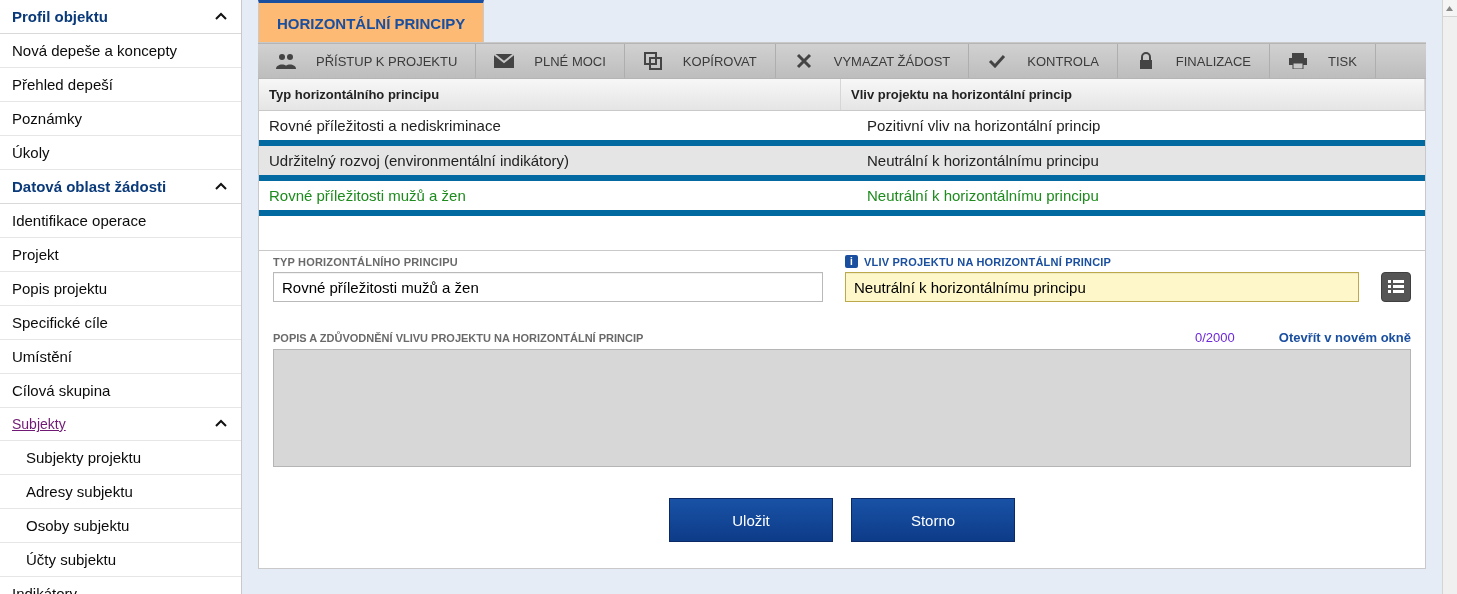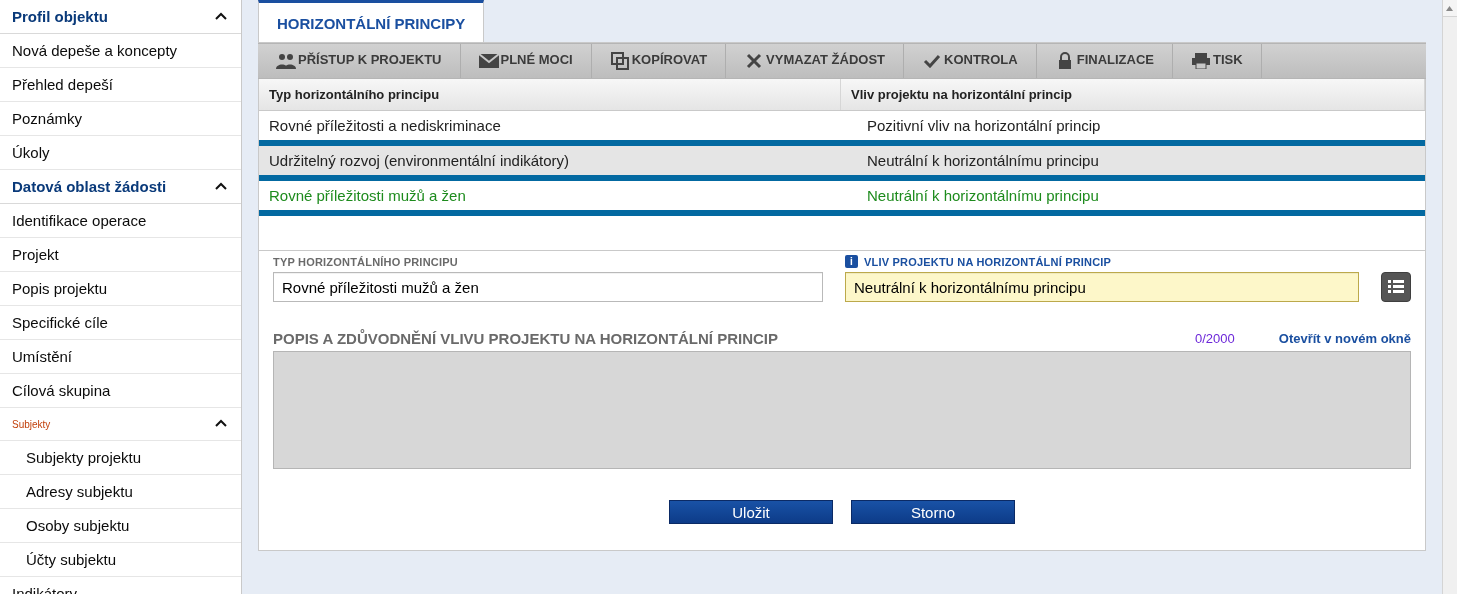--- a/index.html
+++ b/index.html
@@ -41,63 +41,64 @@
     cursor: pointer;
   }
   .sb-sub {
     padding-left: 26px;
   }
   .sb-subheader {
     display: flex;
     align-items: center;
     justify-content: space-between;
     padding: 8px 12px;
-    font-size: 10px;
+    font-size: 14px;
     font-weight: 500;
-    color: #c2410c;
+    color: #701a75;
     border-bottom: 1px solid #e6e6e6;
     cursor: pointer;
+    text-decoration: underline;
   }
   .chev svg { display:block; }
   
   .main {
     flex: 1;
     position: relative;
     background: #e6ecf5;
     padding: 0 16px 0 16px;
   }
   .tab-bar {
     display: flex;
     border-bottom: 1px solid #c9c9c9;
   }
   .tab {
-    background: #ffffff;
+    background: #fdba74;
     padding: 12px 18px 10px 18px;
     font-weight: bold;
     font-size: 15px;
     color: #1a4fa0;
     border: 1px solid #c9c9c9;
     border-bottom: none;
     border-top: 3px solid #1a4fa0;
     cursor: default;
   }
   .toolbar {
     display: flex;
     background: #c7c7c7;
     background: linear-gradient(#d1d1d1,#bdbdbd);
     border: 1px solid #b5b5b5;
     border-left: none;
     border-right: none;
   }
   .tb-btn {
     display: flex;
-    align-items: flex-start;
-    gap: 2px;
+    align-items: center;
+    gap: 20px;
     padding: 8px 18px;
-    font-weight: bold;
+    font-weight: normal;
     font-size: 13px;
     color: #3b3b3b;
     border-right: 1px solid #aeaeae;
     cursor: pointer;
     position: relative;
   }
   .tb-icon { width:20px; height:18px; display:flex; align-items:center; justify-content:center; }
   .tb-icon svg { display:block; }
   .panel {
     background: #fff;
@@ -185,21 +186,21 @@
   }
   .icon-btn svg { display:block; }
   .desc-header {
     display:flex;
     align-items:center;
     justify-content:space-between;
     margin-top: 28px;
     margin-bottom: 4px;
   }
   .desc-header-left {
-    font-size: 15px;
+    font-size: 11px;
     font-weight: bold;
     color: #6a6a6a;
   }
   .desc-header-right {
     display:flex;
     gap: 44px;
     align-items:center;
     font-size: 13px;
   }
   .char-count { color:#6d28d9; }
@@ -215,21 +216,21 @@
     font-size: 14px;
   }
   .button-row {
     display:flex;
     justify-content:center;
     gap: 18px;
     margin-top: 28px;
   }
   .btn {
     width: 164px;
-    height: 24px;
+    height: 44px;
     border: 1px solid #0b2a65;
     background: linear-gradient(#1952a6,#0d3b88);
     color:#fff;
     font-size: 15px;
     font-weight: 500;
     cursor: pointer;
   }
   
   .vscroll {
     width: 17px;

